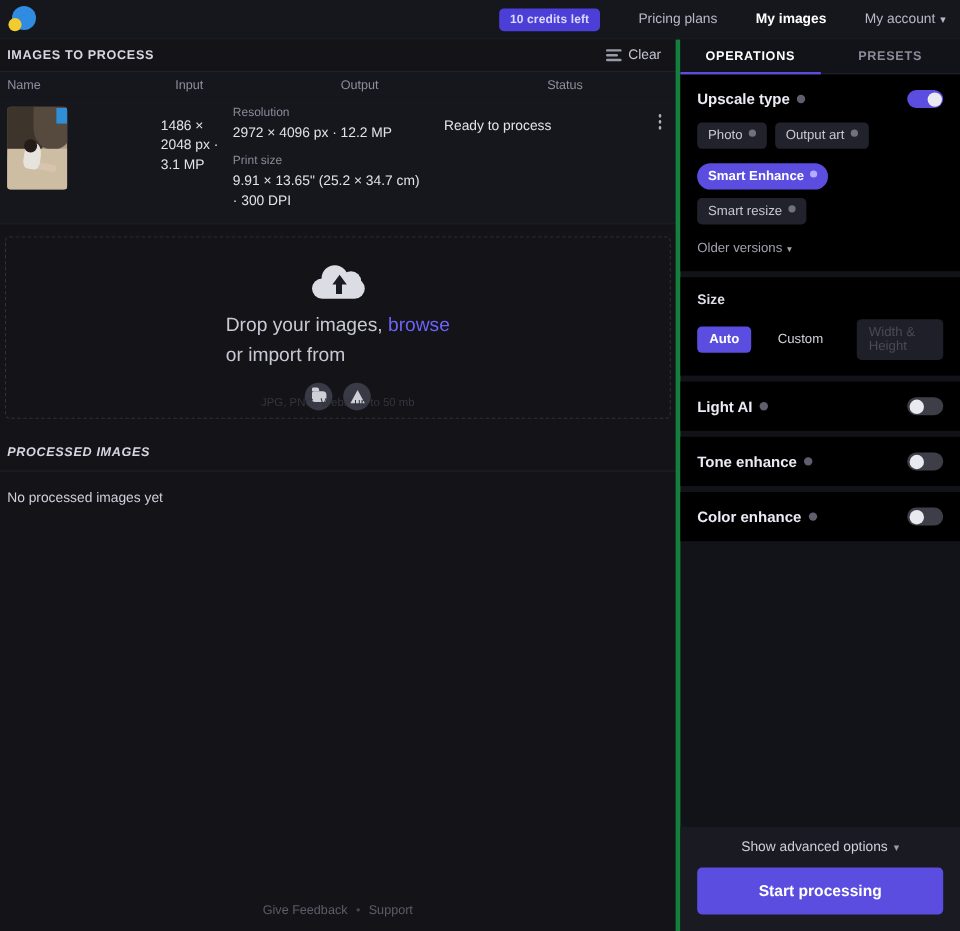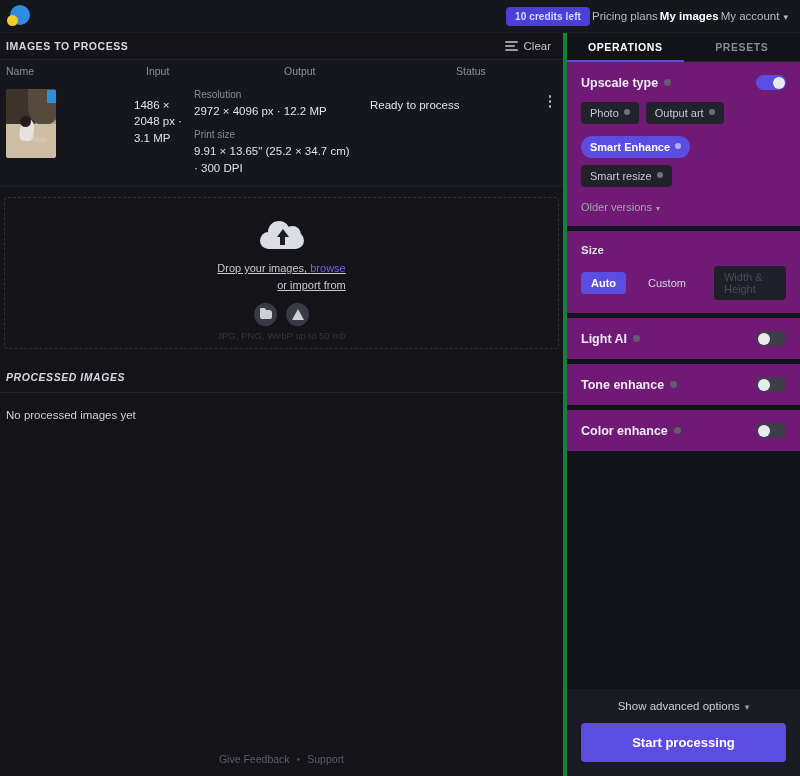--- a/index.html
+++ b/index.html
@@ -24,21 +24,21 @@
   .logo .ball {
     position: absolute; left: 4px; top: 2px;
     width: 20px; height: 20px; border-radius: 50%;
     background: #2f8ce0;
   }
   .logo .dot {
     position: absolute; left: 1px; top: 12px;
     width: 11px; height: 11px; border-radius: 50%;
     background: #f2cb2f;
   }
-  .nav { margin-left: auto; display: flex; align-items: center; gap: 2px; }
+  .nav { margin-left: auto; display: flex; align-items: center; gap: 32px; }
   .credits {
     background: #4b3fd8; color: #dcd9fb;
     font-size: 10px; font-weight: 700;
     padding: 4px 9px; border-radius: 4px;
     letter-spacing: .1px;
   }
   .nav-link { font-size: 11.5px; color: #b9b9c6; white-space: nowrap; }
   .nav-link.active { color: #ffffff; font-weight: 700; }
   .caret { display: inline-block; margin-left: 4px; font-size: 9px; color: #b9b9c6; }
 
@@ -106,21 +106,21 @@
     border: 1px dashed #31313e; border-radius: 4px;
     display: flex; flex-direction: column; align-items: center;
     position: relative;
   }
   .cloud { margin-top: 23px; width: 44px; height: 28px; position: relative; }
   .cloud .c1 { position: absolute; left: 0; bottom: 0; width: 44px; height: 17px; background: #dcdce4; border-radius: 10px; }
   .cloud .c2 { position: absolute; left: 8px; top: 0; width: 22px; height: 22px; background: #dcdce4; border-radius: 50%; }
   .cloud .c3 { position: absolute; left: 24px; top: 5px; width: 17px; height: 17px; background: #dcdce4; border-radius: 50%; }
   .cloud .arrow { position: absolute; left: 17px; top: 8px; width: 0; height: 0; border-left: 6px solid transparent; border-right: 6px solid transparent; border-bottom: 8px solid #1b1b22; }
   .cloud .stem { position: absolute; left: 20px; top: 15px; width: 5px; height: 9px; background: #1b1b22; }
-  .dz-text { margin-top: 11px; font-size: 11px; color: #c9c9d4; text-align: right; line-height: 1.55; text-decoration: underline; }
+  .dz-text { margin-top: 11px; font-size: 16px; color: #c9c9d4; text-align: left; line-height: 1.55; }
   .dz-text .browse { color: #6c63f7; }
   .src-icons { margin-top: 9px; display: flex; gap: 9px; }
   .src { width: 23px; height: 23px; border-radius: 50%; background: #3a3a46; display: flex; align-items: center; justify-content: center; }
   .folder { width: 12px; height: 9px; background: #cfcfd8; border-radius: 1.5px 3px 2px 2px; position: relative; }
   .folder:before { content: ""; position: absolute; left: 0; top: -2.5px; width: 6px; height: 3px; background: #cfcfd8; border-radius: 1px 2px 0 0; }
   .drive { width: 0; height: 0; border-left: 6px solid transparent; border-right: 6px solid transparent; border-bottom: 11px solid #cfcfd8; }
   .dz-note { position: absolute; bottom: 7px; font-size: 9.5px; color: #35353f; }
 
   
   .proc-head { margin-top: 18px; padding: 0 6px 7px 6px; border-bottom: 1px solid #20202a; }
@@ -130,21 +130,21 @@
   
   .footer { margin-top: auto; padding-bottom: 11px; display: flex; justify-content: center; align-items: center; gap: 7px; font-size: 10.5px; color: #5d5d6b; }
   .footer .sep { color: #45454f; }
 
   
   .tabs { display: flex; height: 29px; border-bottom: 1px solid #23232e; background: #121219; }
   .tab { flex: 1; display: flex; align-items: center; justify-content: center; font-size: 10.5px; font-weight: 700; letter-spacing: .6px; color: #8a8a99; position: relative; }
   .tab.active { color: #ffffff; }
   .tab.active:after { content: ""; position: absolute; left: 0; right: 0; bottom: -1px; height: 2px; background: #5b4de0; }
 
-  .card { background: #701a75; margin-bottom: 5px; padding: 13px 14px; }
+  .card { background: #000000; margin-bottom: 5px; padding: 13px 14px; }
   .row { display: flex; align-items: center; }
   .card-title { font-size: 12.5px; font-weight: 700; color: #eceaf4; }
   .info { display: inline-block; width: 7px; height: 7px; border-radius: 50%; background: #5e5e6e; margin-left: 6px; vertical-align: 2px; }
   .toggle { margin-left: auto; width: 30px; height: 15px; border-radius: 8px; background: #3e3e49; position: relative; flex: 0 0 30px; }
   .toggle .knob { position: absolute; top: 1.5px; left: 1.5px; width: 12px; height: 12px; border-radius: 50%; background: #e9e9f0; }
   .toggle.on { background: #5b4de0; }
   .toggle.on .knob { left: auto; right: 1.5px; }
 
   .chips { display: flex; gap: 7px; margin-top: 12px; flex-wrap: wrap; }
   .chip { font-size: 11px; color: #c8c8d4; background: #22222c; padding: 5px 9px; border-radius: 4px; white-space: nowrap; }

